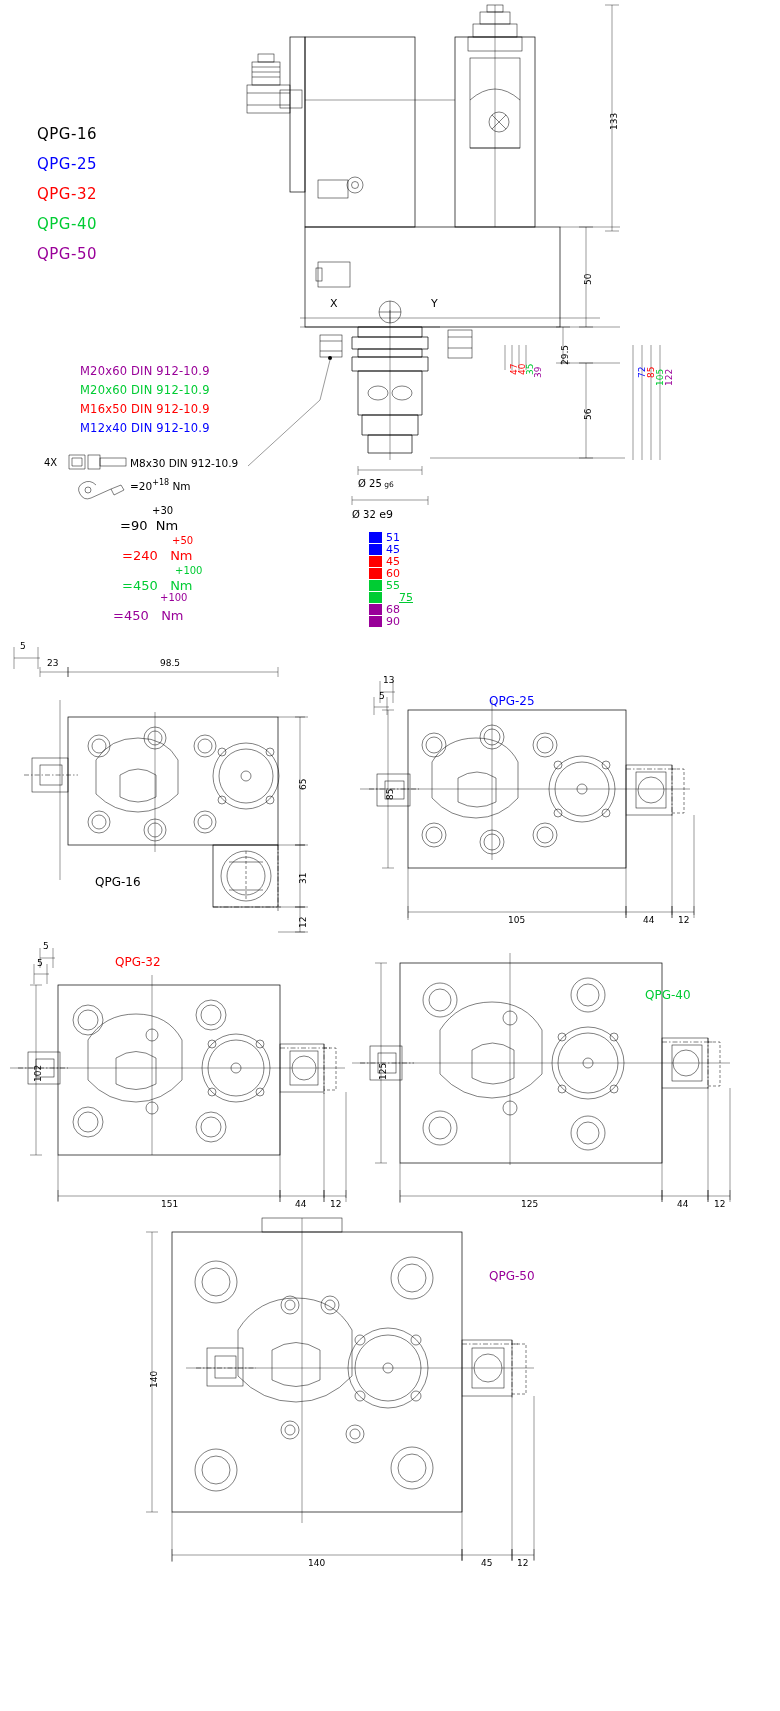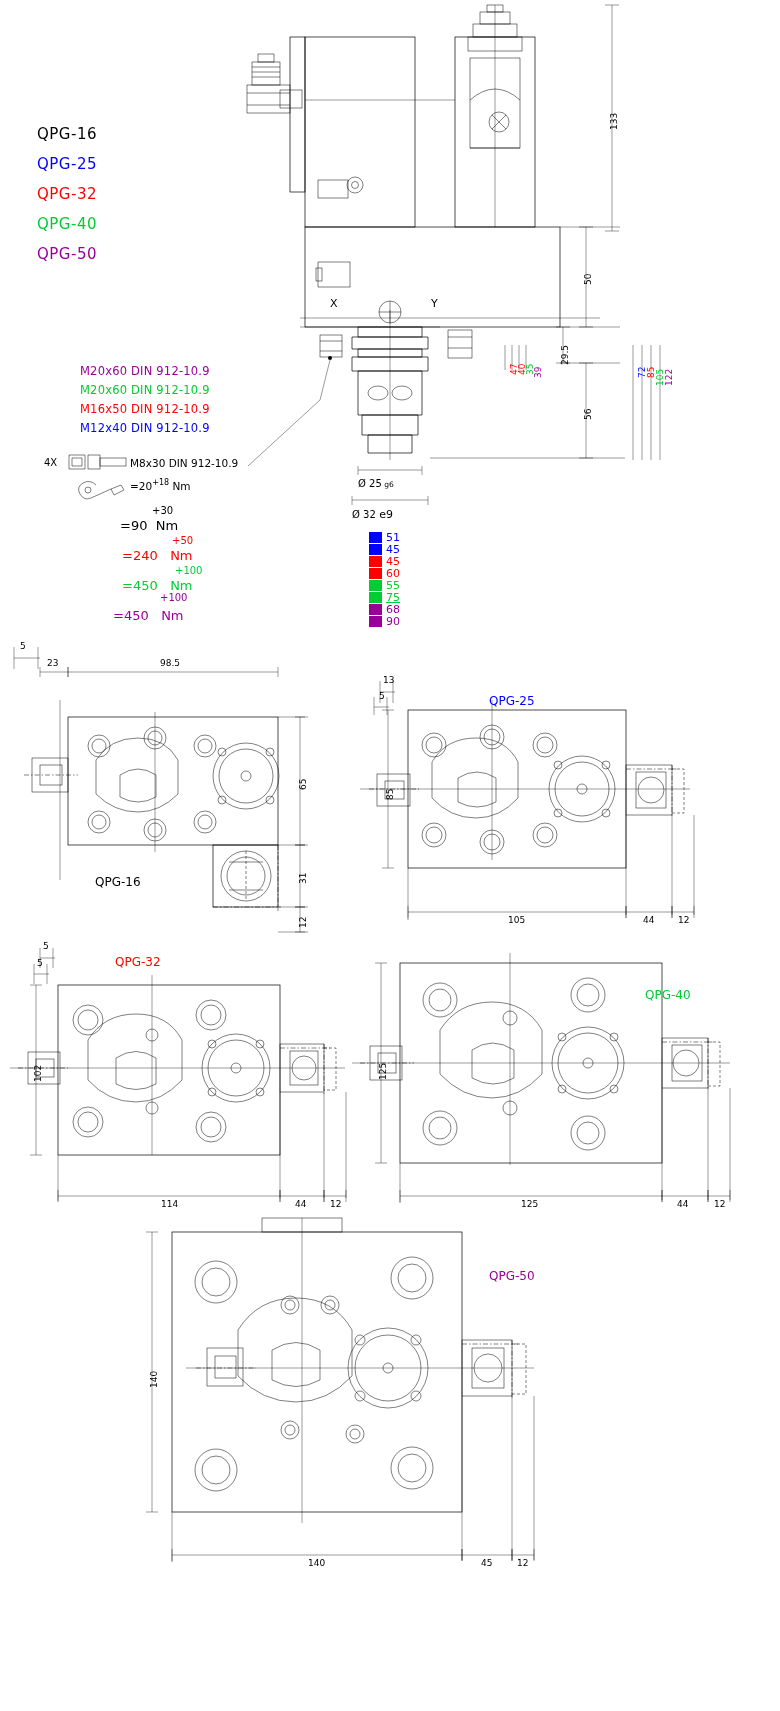--- a/index.html
+++ b/index.html
@@ -377,21 +377,21 @@
   <div class="chiptxt" style="left:386px;top:531px;color:#0000ff;">51</div>
   <div class="chip" style="left:369px;top:544px;background:#0000ff;"></div>
   <div class="chiptxt" style="left:386px;top:543px;color:#0000ff;">45</div>
   <div class="chip" style="left:369px;top:556px;background:#ff0000;"></div>
   <div class="chiptxt" style="left:386px;top:555px;color:#ff0000;">45</div>
   <div class="chip" style="left:369px;top:568px;background:#ff0000;"></div>
   <div class="chiptxt" style="left:386px;top:567px;color:#ff0000;">60</div>
   <div class="chip" style="left:369px;top:580px;background:#00cc33;"></div>
   <div class="chiptxt" style="left:386px;top:579px;color:#00cc33;">55</div>
   <div class="chip" style="left:369px;top:592px;background:#00cc33;"></div>
-  <div class="chiptxt" style="left:386px;top:591px;color:#00cc33;text-decoration:underline;">75</div>
+  <div class="chiptxt" style="left:399px;top:591px;color:#00cc33;text-decoration:underline;">75</div>
   <div class="chip" style="left:369px;top:604px;background:#990099;"></div>
   <div class="chiptxt" style="left:386px;top:603px;color:#990099;">68</div>
   <div class="chip" style="left:369px;top:616px;background:#990099;"></div>
   <div class="chiptxt" style="left:386px;top:615px;color:#990099;">90</div>
 </div>
 
 <div class="t lbl blk" style="left:95px;top:875px;">QPG-16</div>
 <div class="t lbl blu" style="left:489px;top:694px;">QPG-25</div>
 <div class="t lbl red" style="left:115px;top:955px;">QPG-32</div>
 <div class="t lbl grn" style="left:645px;top:988px;">QPG-40</div>
@@ -407,21 +407,21 @@
 <div class="t dim" style="left:383px;top:675px;">13</div>
 <div class="t dim" style="left:379px;top:691px;">5</div>
 <div class="t dim rot" style="left:385px;top:800px;">85</div>
 <div class="t dim" style="left:508px;top:915px;">105</div>
 <div class="t dim" style="left:643px;top:915px;">44</div>
 <div class="t dim" style="left:678px;top:915px;">12</div>
 
 <div class="t dim" style="left:43px;top:941px;">5</div>
 <div class="t dim" style="left:37px;top:958px;">5</div>
 <div class="t dim rot" style="left:33px;top:1082px;">102</div>
-<div class="t dim" style="left:161px;top:1199px;">114</div>
+<div class="t dim" style="left:161px;top:1199px;">151</div>
 <div class="t dim" style="left:295px;top:1199px;">44</div>
 <div class="t dim" style="left:330px;top:1199px;">12</div>
 
 <div class="t dim rot" style="left:378px;top:1080px;">125</div>
 <div class="t dim" style="left:521px;top:1199px;">125</div>
 <div class="t dim" style="left:677px;top:1199px;">44</div>
 <div class="t dim" style="left:714px;top:1199px;">12</div>
 
 <div class="t dim rot" style="left:149px;top:1388px;">140</div>
 <div class="t dim" style="left:308px;top:1558px;">140</div>

